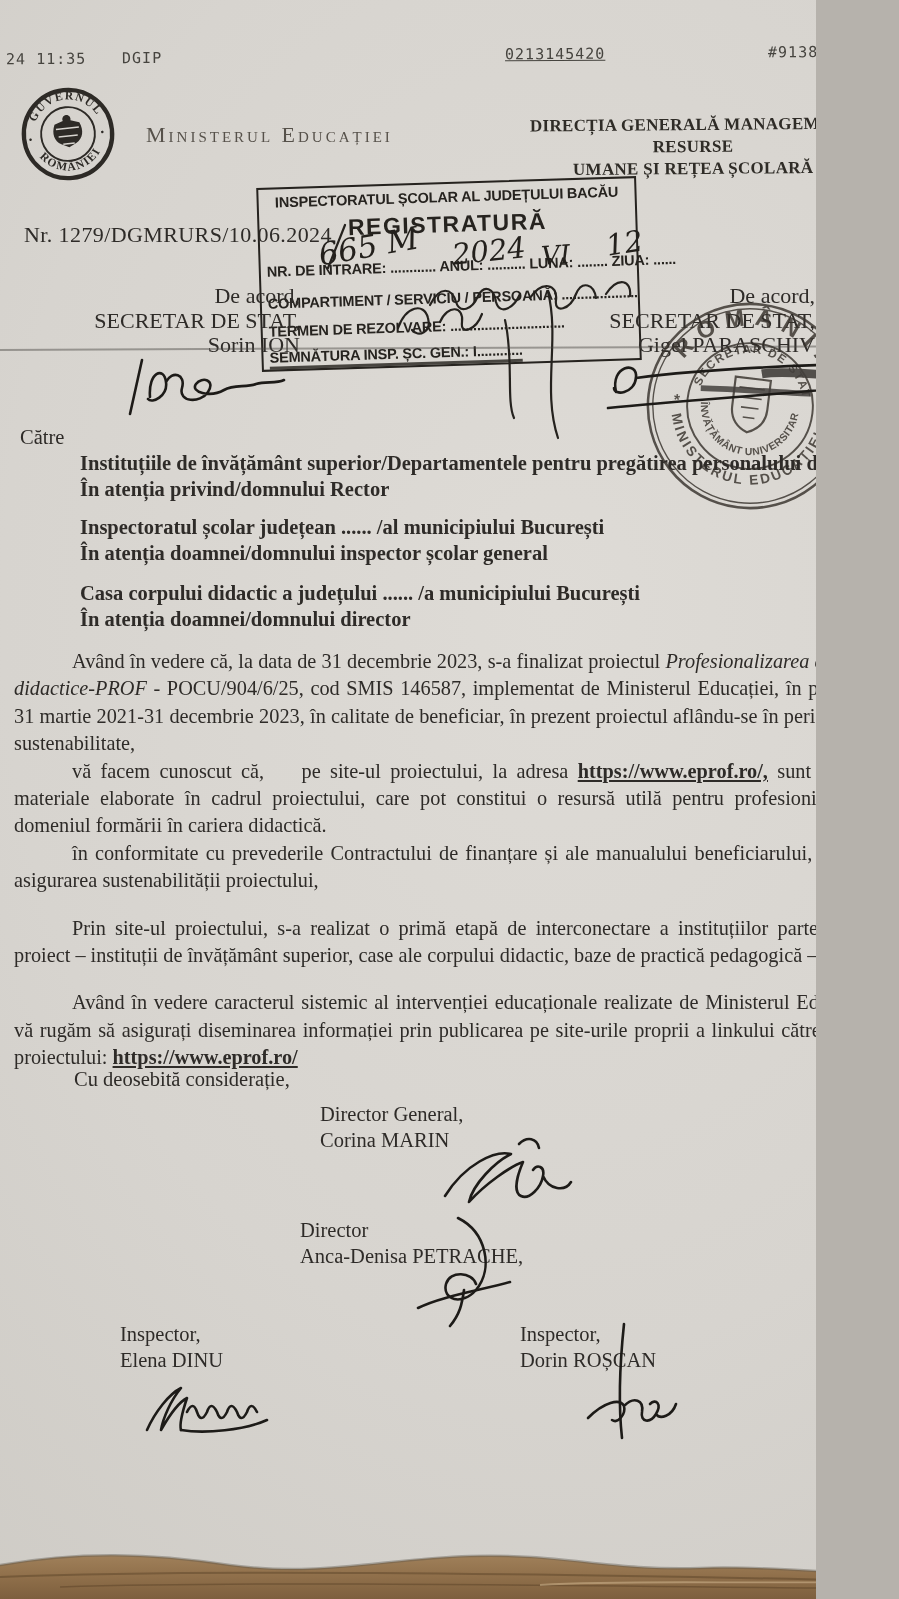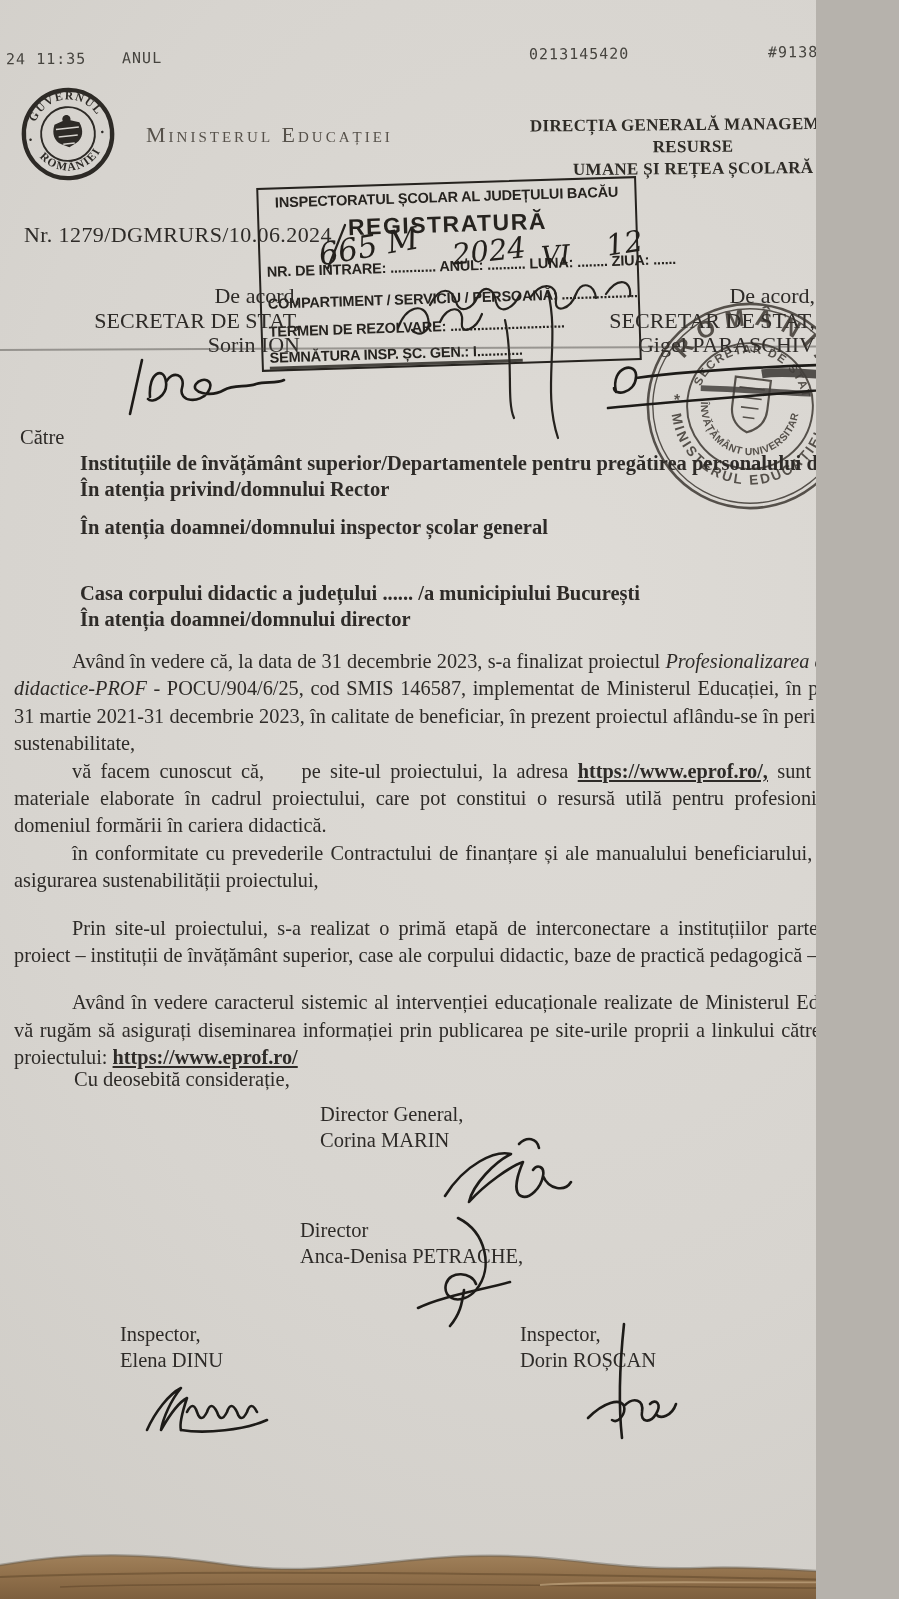--- a/index.html
+++ b/index.html
@@ -42,22 +42,22 @@
   .seal text{font-family:"Liberation Serif",serif;font-weight:700;fill:#2d2a26;}
   .sig path{fill:none;stroke:#1d1b18;stroke-width:2.6;stroke-linecap:round;stroke-linejoin:round;}
   .scrawl path{fill:none;stroke:#25221e;stroke-width:2.2;stroke-linecap:round;stroke-linejoin:round;}
 </style>
 </head>
 <body>
 
 <div class="page">
 
   <div class="abs fax" style="left:6px;top:50px;">24 11:35</div>
-  <div class="abs fax" style="left:122px;top:49px;">ANUL</div>
-  <div class="abs fax" style="left:529px;top:45px;">0213145420</div>
+  <div class="abs fax" style="left:122px;top:49px;">DGIP</div>
+  <div class="abs fax" style="left:505px;top:45px;text-decoration:underline;">0213145420</div>
   <div class="abs fax" style="left:768px;top:43px;">#9138 P  1/</div>
 
   <svg class="abs seal" style="left:20px;top:86px;transform:rotate(-6deg);" width="96" height="96" viewBox="0 0 100 100">
     <circle cx="50" cy="50" r="46" fill="none" stroke="#2d2a26" stroke-width="4.5"></circle>
     <circle cx="50" cy="50" r="28" fill="none" stroke="#2d2a26" stroke-width="2"></circle>
     <path id="sealTop" d="M14,50 A36,36 0 0 1 86,50" fill="none"></path>
     <path id="sealBot" d="M12,50 A38,38 0 0 0 88,50" fill="none"></path>
     <text font-size="12" letter-spacing="1.5" text-anchor="middle"><textPath href="#sealTop" startOffset="50%">GUVERNUL</textPath></text>
     <text font-size="12" letter-spacing="1.5" text-anchor="middle"><textPath href="#sealBot" startOffset="50%">ROMÂNIEI</textPath></text>
     <text x="9" y="55" font-size="10">•</text>
@@ -130,20 +130,21 @@
     <path d="M58,98 C100,94 150,92 170,90" stroke="#221f1c" stroke-width="6" fill="none" opacity=".85"></path>
   </svg>
 
   <div class="abs t20" style="left:20px;top:424px;">Către</div>
 
   <div class="abs t20 group" style="left:80px;top:450px;">
     <div>Instituțiile de învățământ superior/Departamentele pentru pregătirea personalului didactic</div>
     <div>În atenția privind/domnului Rector</div>
   </div>
   <div class="abs t20 group" style="left:80px;top:514px;">
+    <div>Inspectoratul școlar județean ...... /al municipiului București</div>
     <div>În atenția doamnei/domnului inspector școlar general</div>
   </div>
   <div class="abs t20 group" style="left:80px;top:580px;">
     <div>Casa corpului didactic a județului ...... /a municipiului București</div>
     <div>În atenția doamnei/domnului director</div>
   </div>
 
   <div class="abs bodytext">
     <p><span>Având în vedere că, la data de 31 decembrie 2023, s-a finalizat proiectul </span><i>Profesionalizarea carierei didactice-PROF</i><span> - POCU/904/6/25, cod SMIS 146587, implementat de Ministerul Educației, în perioada 31 martie 2021-31 decembrie 2023, în calitate de beneficiar, în prezent proiectul aflându-se în perioada de sustenabilitate,</span></p>
     <p><span>vă facem cunoscut că, &nbsp;&nbsp; pe site-ul proiectului, la adresa </span><a class="link">https://www.eprof.ro/,</a><span> sunt postate materiale elaborate în cadrul proiectului, care pot constitui o resursă utilă pentru profesioniștii din domeniul formării în cariera didactică.</span></p>

